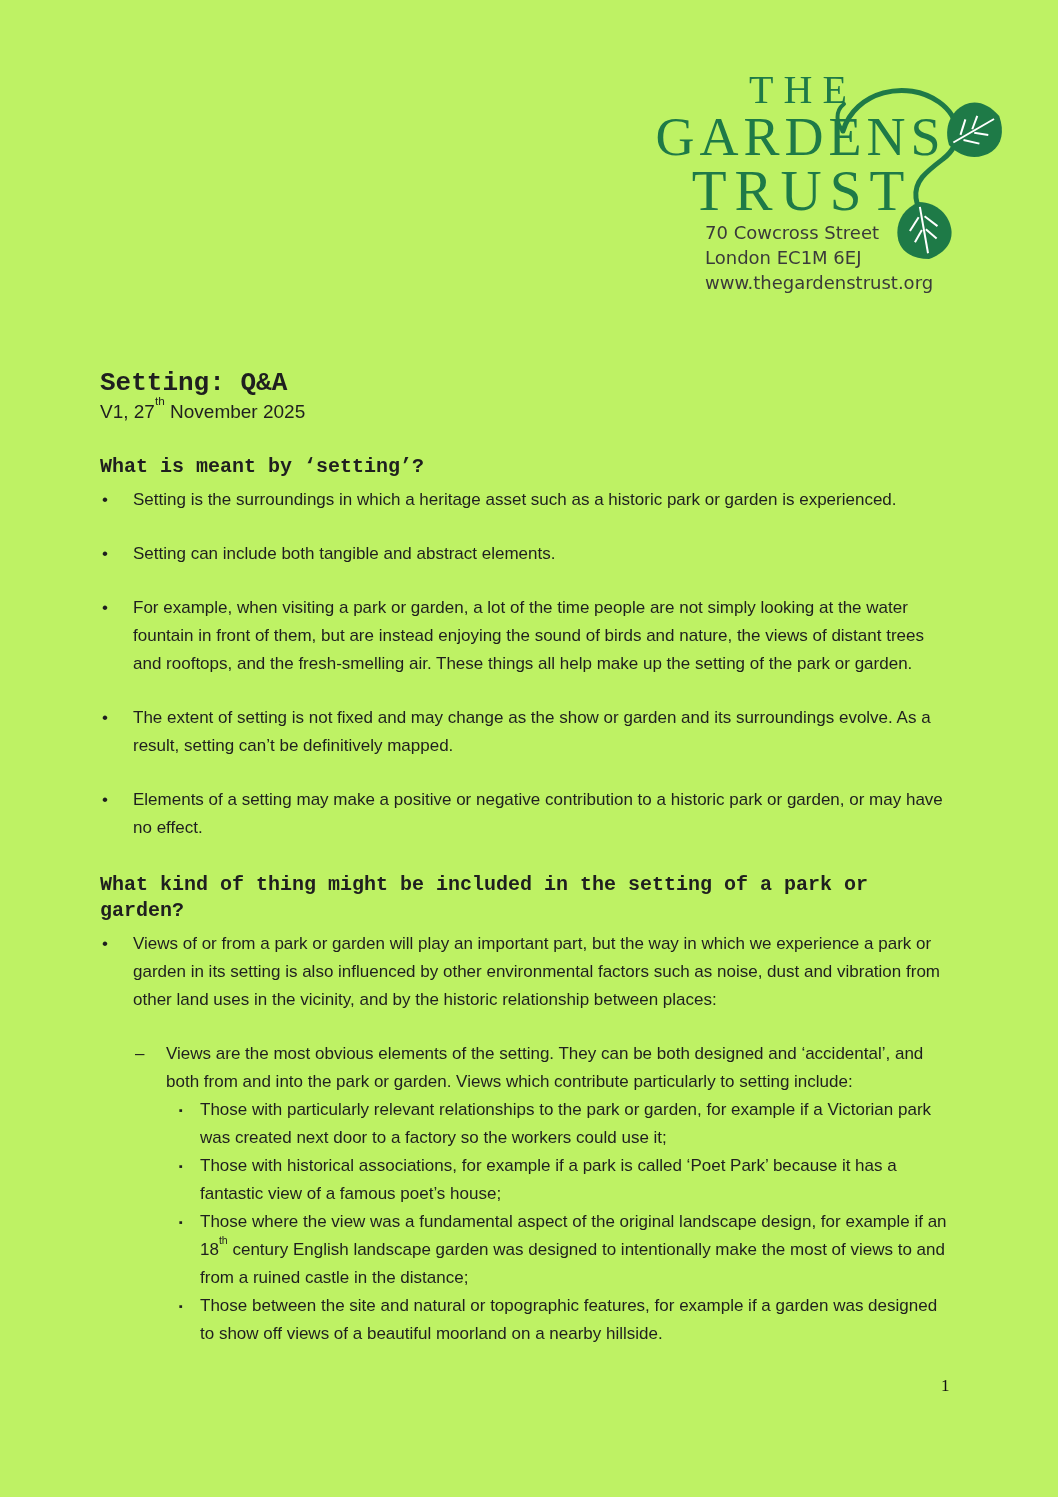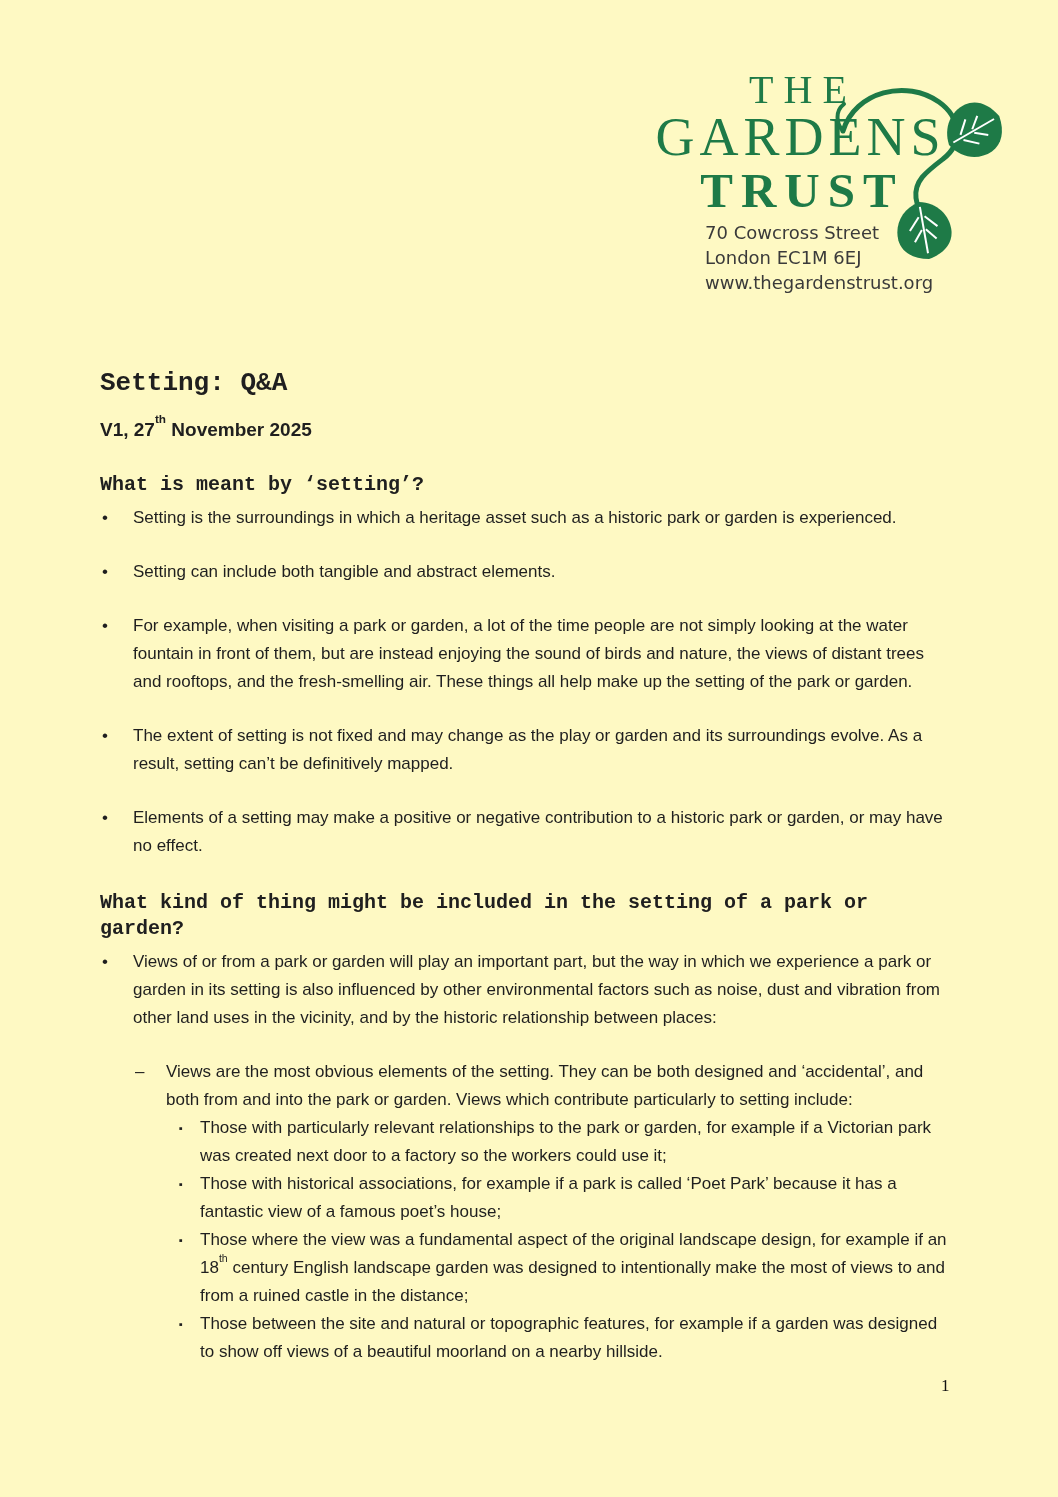--- a/index.html
+++ b/index.html
@@ -1,45 +1,45 @@
 <!DOCTYPE html>
 <html><head>
 <meta charset="utf-8">
 <style>
   html,body{margin:0;padding:0;background:#e8e8e8;}
   .page{
     position:relative;
     width:1058px;height:1497px;
-    background:#fef9c3;
+    background:#bef264;
     font-family:"Liberation Sans", sans-serif;
     color:#1f1f1f;
     overflow:hidden;
     margin:0 auto;
   }
   
   .logo-text{
     position:absolute;left:648px;top:70px;width:300px;
     text-align:center;
     font-family:"Liberation Serif", serif;
     color:#1e7a47;
     z-index:2;
   }
   .logo-the{font-size:40px;line-height:40px;letter-spacing:10px;padding-left:10px;}
   .logo-gardens{font-size:54px;line-height:54px;letter-spacing:5px;padding-left:5px;}
-  .logo-trust{font-size:49px;line-height:54px;letter-spacing:8px;padding-left:8px;font-weight:bold;}
+  .logo-trust{font-size:57px;line-height:54px;letter-spacing:8px;padding-left:8px;}
   .logo-vine{position:absolute;left:833px;top:85px;z-index:3;}
   .contact{
     position:absolute;left:705px;top:220px;
     font-family:"DejaVu Sans", sans-serif;
     font-size:18px;line-height:25px;color:#3a3a3a;
   }
   
   .content{position:absolute;left:100px;top:368px;width:852px;}
   .doc-title{font-size:26px;line-height:30px;font-weight:700;margin:0;font-family:Liberation Mono, monospace;}
-  .version{font-size:19px;line-height:24px;font-weight:700;margin:20px 0 0 0;}
+  .version{font-size:19px;line-height:24px;font-weight:400;margin:2px 0 0 0;}
   .version sup, .txt sup{font-size:62%;position:relative;top:-0.45em;line-height:0;}
   .heading{font-size:20px;line-height:26px;font-weight:700;margin:30px 0 6px 0;font-family:Liberation Mono, monospace;}
   .item{position:relative;font-size:17px;line-height:28px;}
   .item.spaced{margin-top:26px;}
   .item .glyph{position:absolute;top:0;}
   .item.lvl1{padding-left:33px;}
   .item.lvl1 .glyph{left:2px;}
   .item.lvl2{padding-left:66px;}
   .item.lvl2 .glyph{left:35px;}
   .item.lvl3{padding-left:100px;}
@@ -97,21 +97,21 @@
   </header>
 
   <main class="content">
     <h1 class="doc-title">Setting: Q&amp;A</h1>
     <p class="version"><span>V1, 27</span><sup>th</sup><span> November 2025</span></p>
     <div>
         <div class="heading">What is meant by ‘setting’?</div>
         <div class="item lvl1"><span class="glyph">•</span><span class="txt">Setting is the surroundings in which a heritage asset such as a historic park or garden is experienced.</span></div>
         <div class="item lvl1 spaced"><span class="glyph">•</span><span class="txt">Setting can include both tangible and abstract elements.</span></div>
         <div class="item lvl1 spaced"><span class="glyph">•</span><span class="txt">For example, when visiting a park or garden, a lot of the time people are not simply looking at the water fountain in front of them, but are instead enjoying the sound of birds and nature, the views of distant trees and rooftops, and the fresh-smelling air. These things all help make up the setting of the park or garden.</span></div>
-        <div class="item lvl1 spaced"><span class="glyph">•</span><span class="txt">The extent of setting is not fixed and may change as the play or garden and its surroundings evolve. As a result, setting can’t be definitively mapped.</span></div>
+        <div class="item lvl1 spaced"><span class="glyph">•</span><span class="txt">The extent of setting is not fixed and may change as the show or garden and its surroundings evolve. As a result, setting can’t be definitively mapped.</span></div>
         <div class="item lvl1 spaced"><span class="glyph">•</span><span class="txt">Elements of a setting may make a positive or negative contribution to a historic park or garden, or may have no effect.</span></div>
         <div class="heading">What kind of thing might be included in the setting of a park or garden?</div>
         <div class="item lvl1"><span class="glyph">•</span><span class="txt">Views of or from a park or garden will play an important part, but the way in which we experience a park or garden in its setting is also influenced by other environmental factors such as noise, dust and vibration from other land uses in the vicinity, and by the historic relationship between places:</span></div>
         <div class="item lvl2 spaced"><span class="glyph">–</span><span class="txt">Views are the most obvious elements of the setting. They can be both designed and ‘accidental’, and both from and into the park or garden. Views which contribute particularly to setting include:</span></div>
         <div class="item lvl3"><span class="glyph">▪</span><span class="txt">Those with particularly relevant relationships to the park or garden, for example if a Victorian park was created next door to a factory so the workers could use it;</span></div>
         <div class="item lvl3"><span class="glyph">▪</span><span class="txt">Those with historical associations, for example if a park is called ‘Poet Park’ because it has a fantastic view of a famous poet’s house;</span></div>
         <div class="item lvl3"><span class="glyph">▪</span><span class="txt">Those where the view was a fundamental aspect of the original landscape design, for example if an 18<sup>th</sup> century English landscape garden was designed to intentionally make the most of views to and from a ruined castle in the distance;</span></div>
         <div class="item lvl3"><span class="glyph">▪</span><span class="txt">Those between the site and natural or topographic features, for example if a garden was designed to show off views of a beautiful moorland on a nearby hillside.</span></div>
       </div>
   </main>

